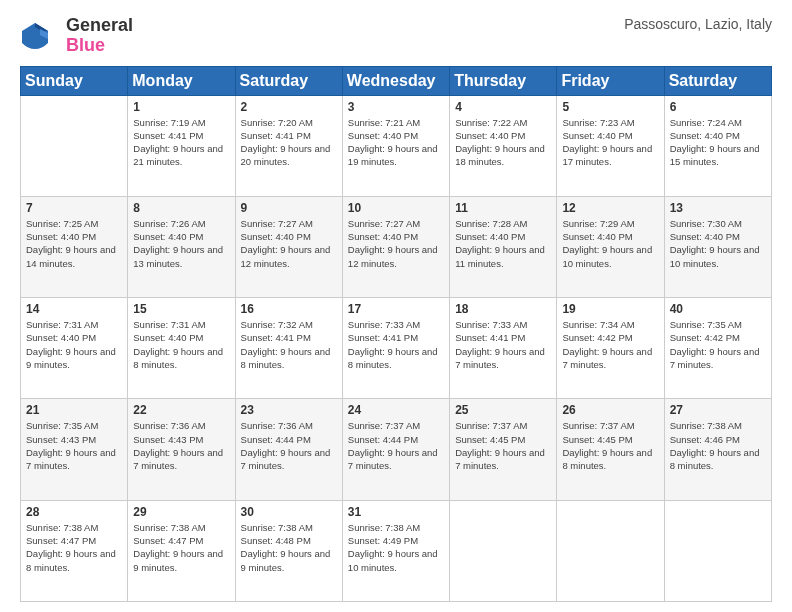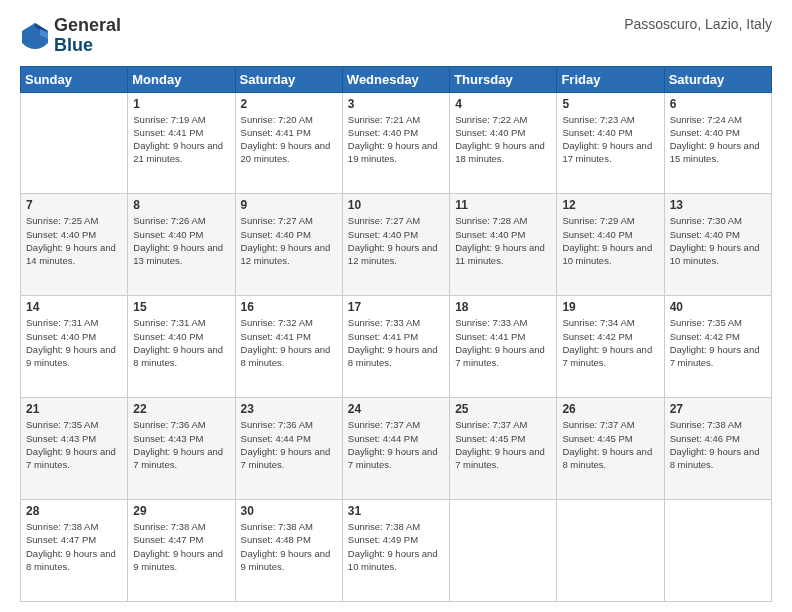--- a/index.html
+++ b/index.html
@@ -19,35 +19,36 @@
     }
     .header {
       display: flex;
       align-items: flex-start;
       justify-content: space-between;
       margin-bottom: 10px;
     }
     .logo {
       display: flex;
       align-items: center;
+      gap: 12px;
     }
     .logo-text {
       display: flex;
       flex-direction: column;
       line-height: 1.1;
     }
     .logo-general {
       font-size: 18px;
       font-weight: bold;
       color: #333;
     }
     .logo-blue {
       font-size: 18px;
       font-weight: bold;
-      color: #0c4a6e;
+      color: #ec4899;
     }
     .logo-icon {
       width: 30px;
       height: 30px;
       margin-right: 4px;
     }
     .title-block {
       text-align: right;
     }
     .month-title {
@@ -63,21 +64,21 @@
     .calendar {
       flex: 1;
       border: 1px solid #ccc;
       border-collapse: collapse;
       width: 100%;
       table-layout: fixed;
     }
     .calendar th {
       background: #2a6db5;
       color: #fff;
-      font-size: 13px;
+      font-size: 16px;
       font-weight: bold;
       padding: 5px 4px;
       text-align: left;
       border: 1px solid #1a5a9a;
     }
     .calendar td {
       border: 1px solid #ccc;
       vertical-align: top;
       padding: 4px 5px;
       font-size: 10px;

